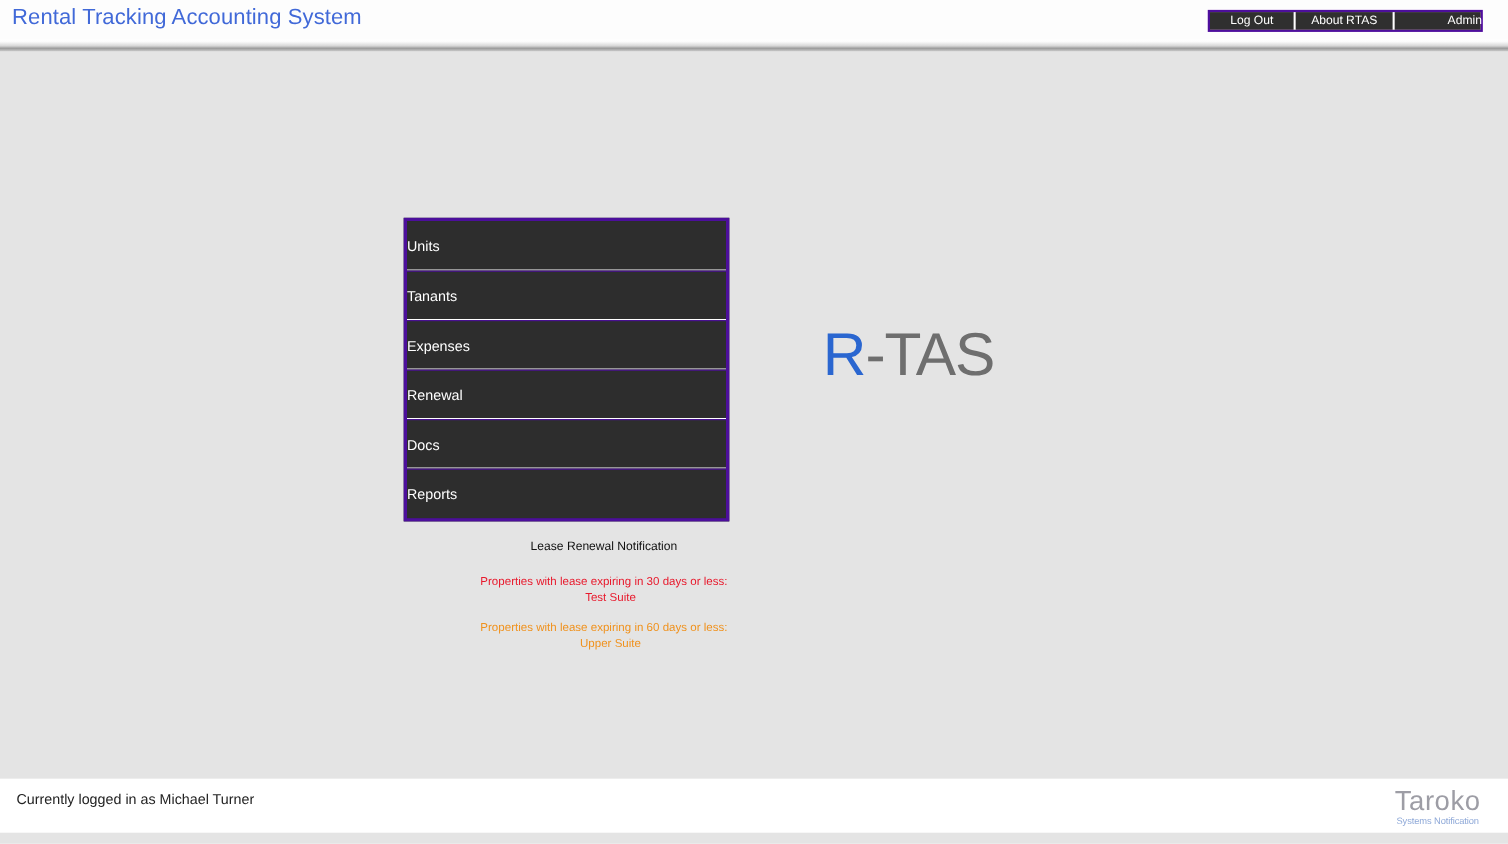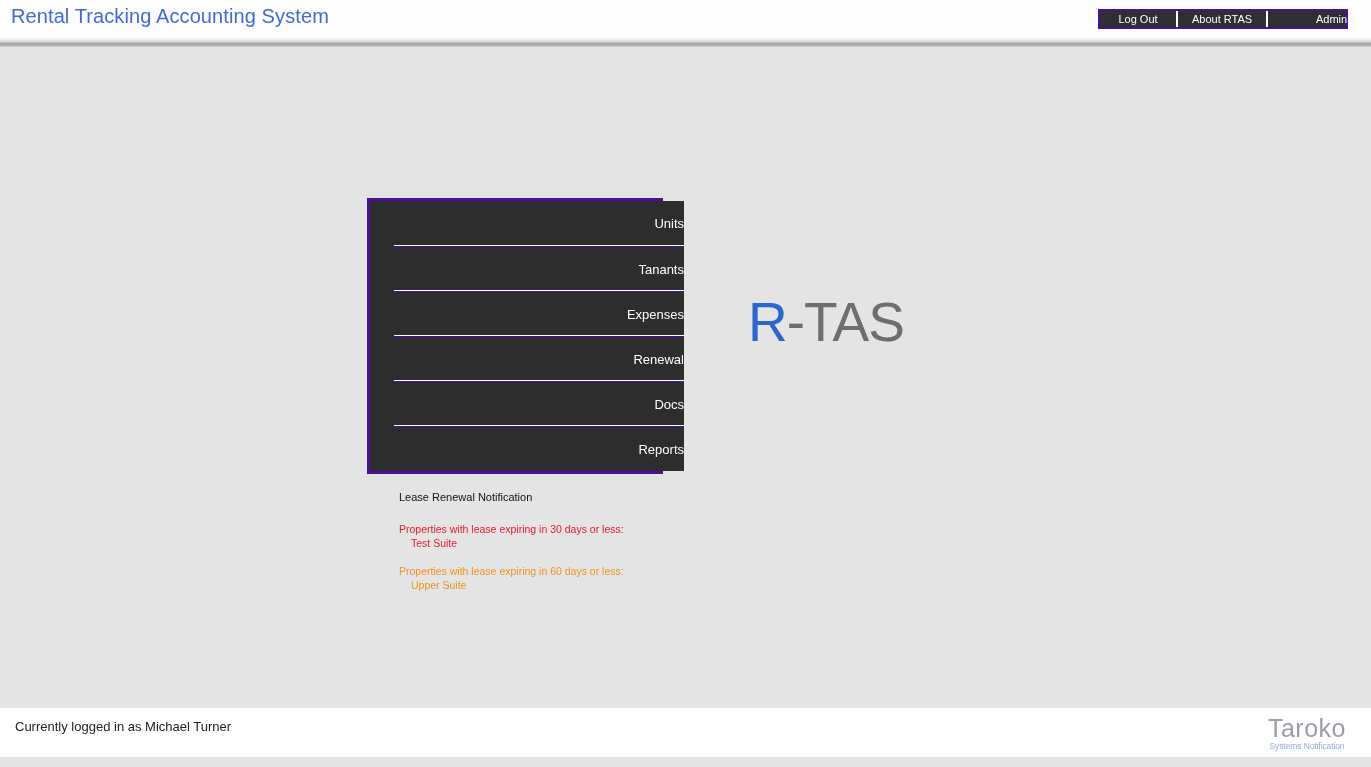--- a/index.html
+++ b/index.html
@@ -102,39 +102,39 @@
     box-sizing: border-box;
   }
   .menu-btn {
     display: block;
     width: 100%;
     height: 45px;
     line-height: 45px;
     background: #2d2d2d;
     color: #ffffff;
     font-size: 13px;
-    text-align: right;
+    text-align: left;
     border: none;
     border-bottom: 1px solid #ffffff;
     border-top: 1px solid #4c0f9b;
     box-sizing: border-box;
     cursor: pointer;
     font-family: "Liberation Sans", sans-serif;
     padding: 0;
-    margin-left: 24px;
   }
   .menu-btn:first-child { border-top: none; }
   .menu-btn:last-child  { border-bottom: none; }
 
   
   #notifications {
     position: absolute;
     left: 399px;
     top: 444px;
     width: 300px;
+    text-align: center;
   }
   #notif-title {
     font-size: 11px;
     color: #111111;
     margin: 0 0 18px 0;
     line-height: 13px;
   }
   .notif-block {
     font-size: 10.5px;
     line-height: 14px;

